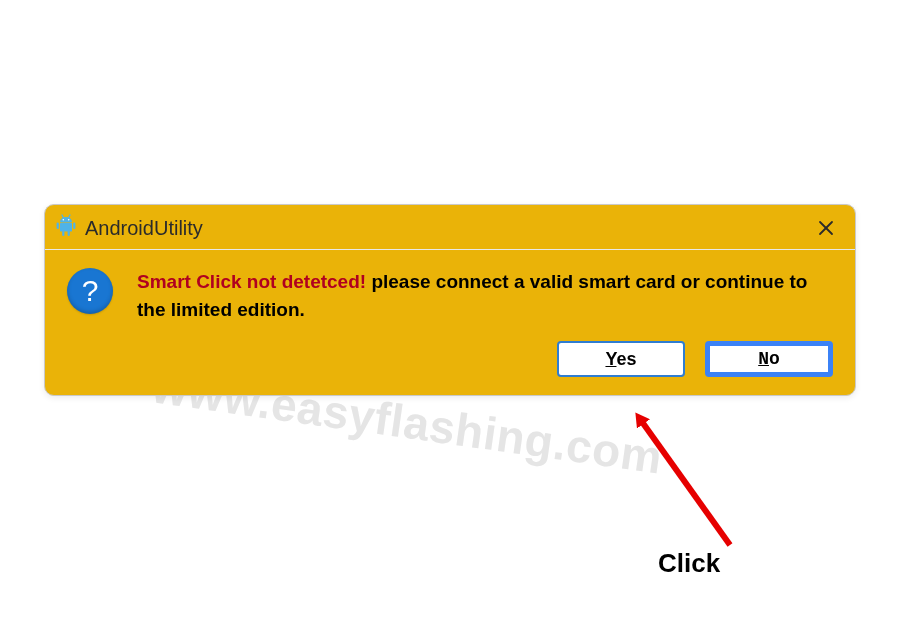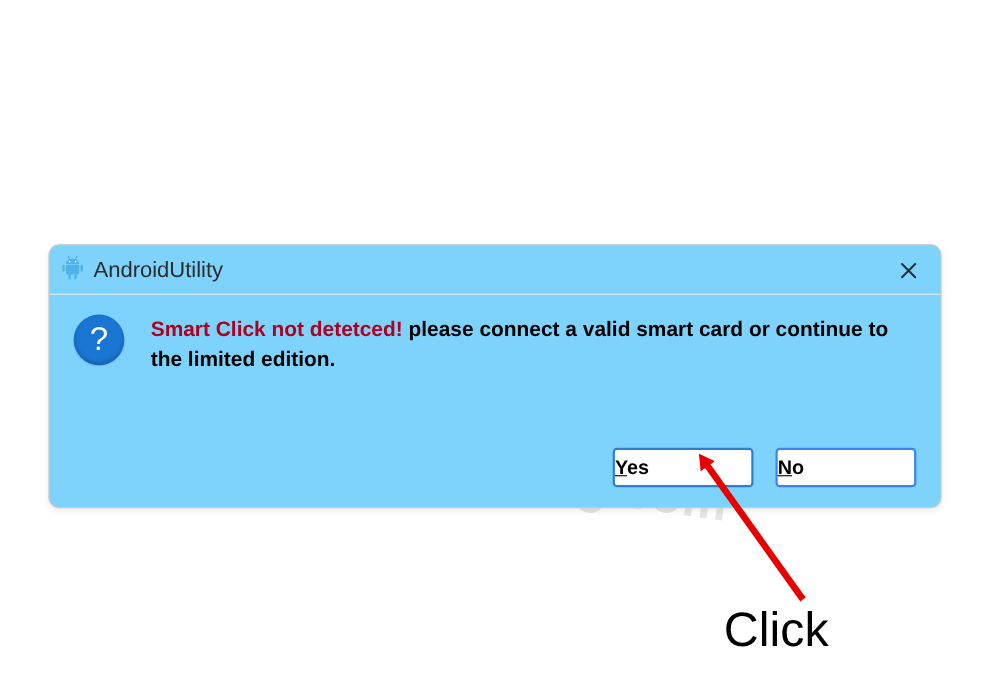--- a/index.html
+++ b/index.html
@@ -13,25 +13,25 @@
       height: 628px;
       background: #ffffff;
       font-family: "Segoe UI", Tahoma, Arial, sans-serif;
       position: relative;
       overflow: hidden;
     }
 
     .dialog {
       position: absolute;
       left: 44px;
-      top: 222px;
+      top: 204px;
       width: 812px;
       border: 1px solid #c9c9c9;
       border-radius: 10px;
-      background: #7dd3fc;
+      background: #eab308;
       box-shadow: 0 2px 6px rgba(0,0,0,0.08);
     }
 
     .titlebar {
       display: flex;
       align-items: center;
       justify-content: space-between;
       padding: 8px 14px 6px 10px;
       border-bottom: 1px solid #e8e8e8;
     }
@@ -114,32 +114,32 @@
     .dlg-button {
       width: 128px;
       height: 36px;
       border-radius: 4px;
       background: #ffffff;
       font-size: 18px;
       font-weight: 700;
       color: #000000;
       display: flex;
       align-items: center;
-      justify-content: flex-start;
+      justify-content: center;
       cursor: pointer;
       font-family: inherit;
-      margin-top: 48px;
     }
 
     .btn-yes {
       border: 2px solid #2f7dd1;
     }
 
     .btn-no {
-      border: 2px solid #3b82f6;
+      border: 5px solid #3b82f6;
+      font-family: Liberation Mono, monospace;
     }
 
     .mnemonic {
       text-decoration: underline;
     }
 
     .watermark {
       position: absolute;
       left: 150px;
       top: 395px;
@@ -159,22 +159,22 @@
       left: 620px;
       top: 405px;
       pointer-events: none;
       z-index: 2;
     }
 
     .click-label {
       position: absolute;
       left: 658px;
       top: 548px;
-      font-size: 44px;
-      font-weight: 400;
+      font-size: 26px;
+      font-weight: 700;
       color: #000000;
       z-index: 2;
     }
 
     .dialog {
       z-index: 1;
     }
   </style>
 </head>
 <body>

